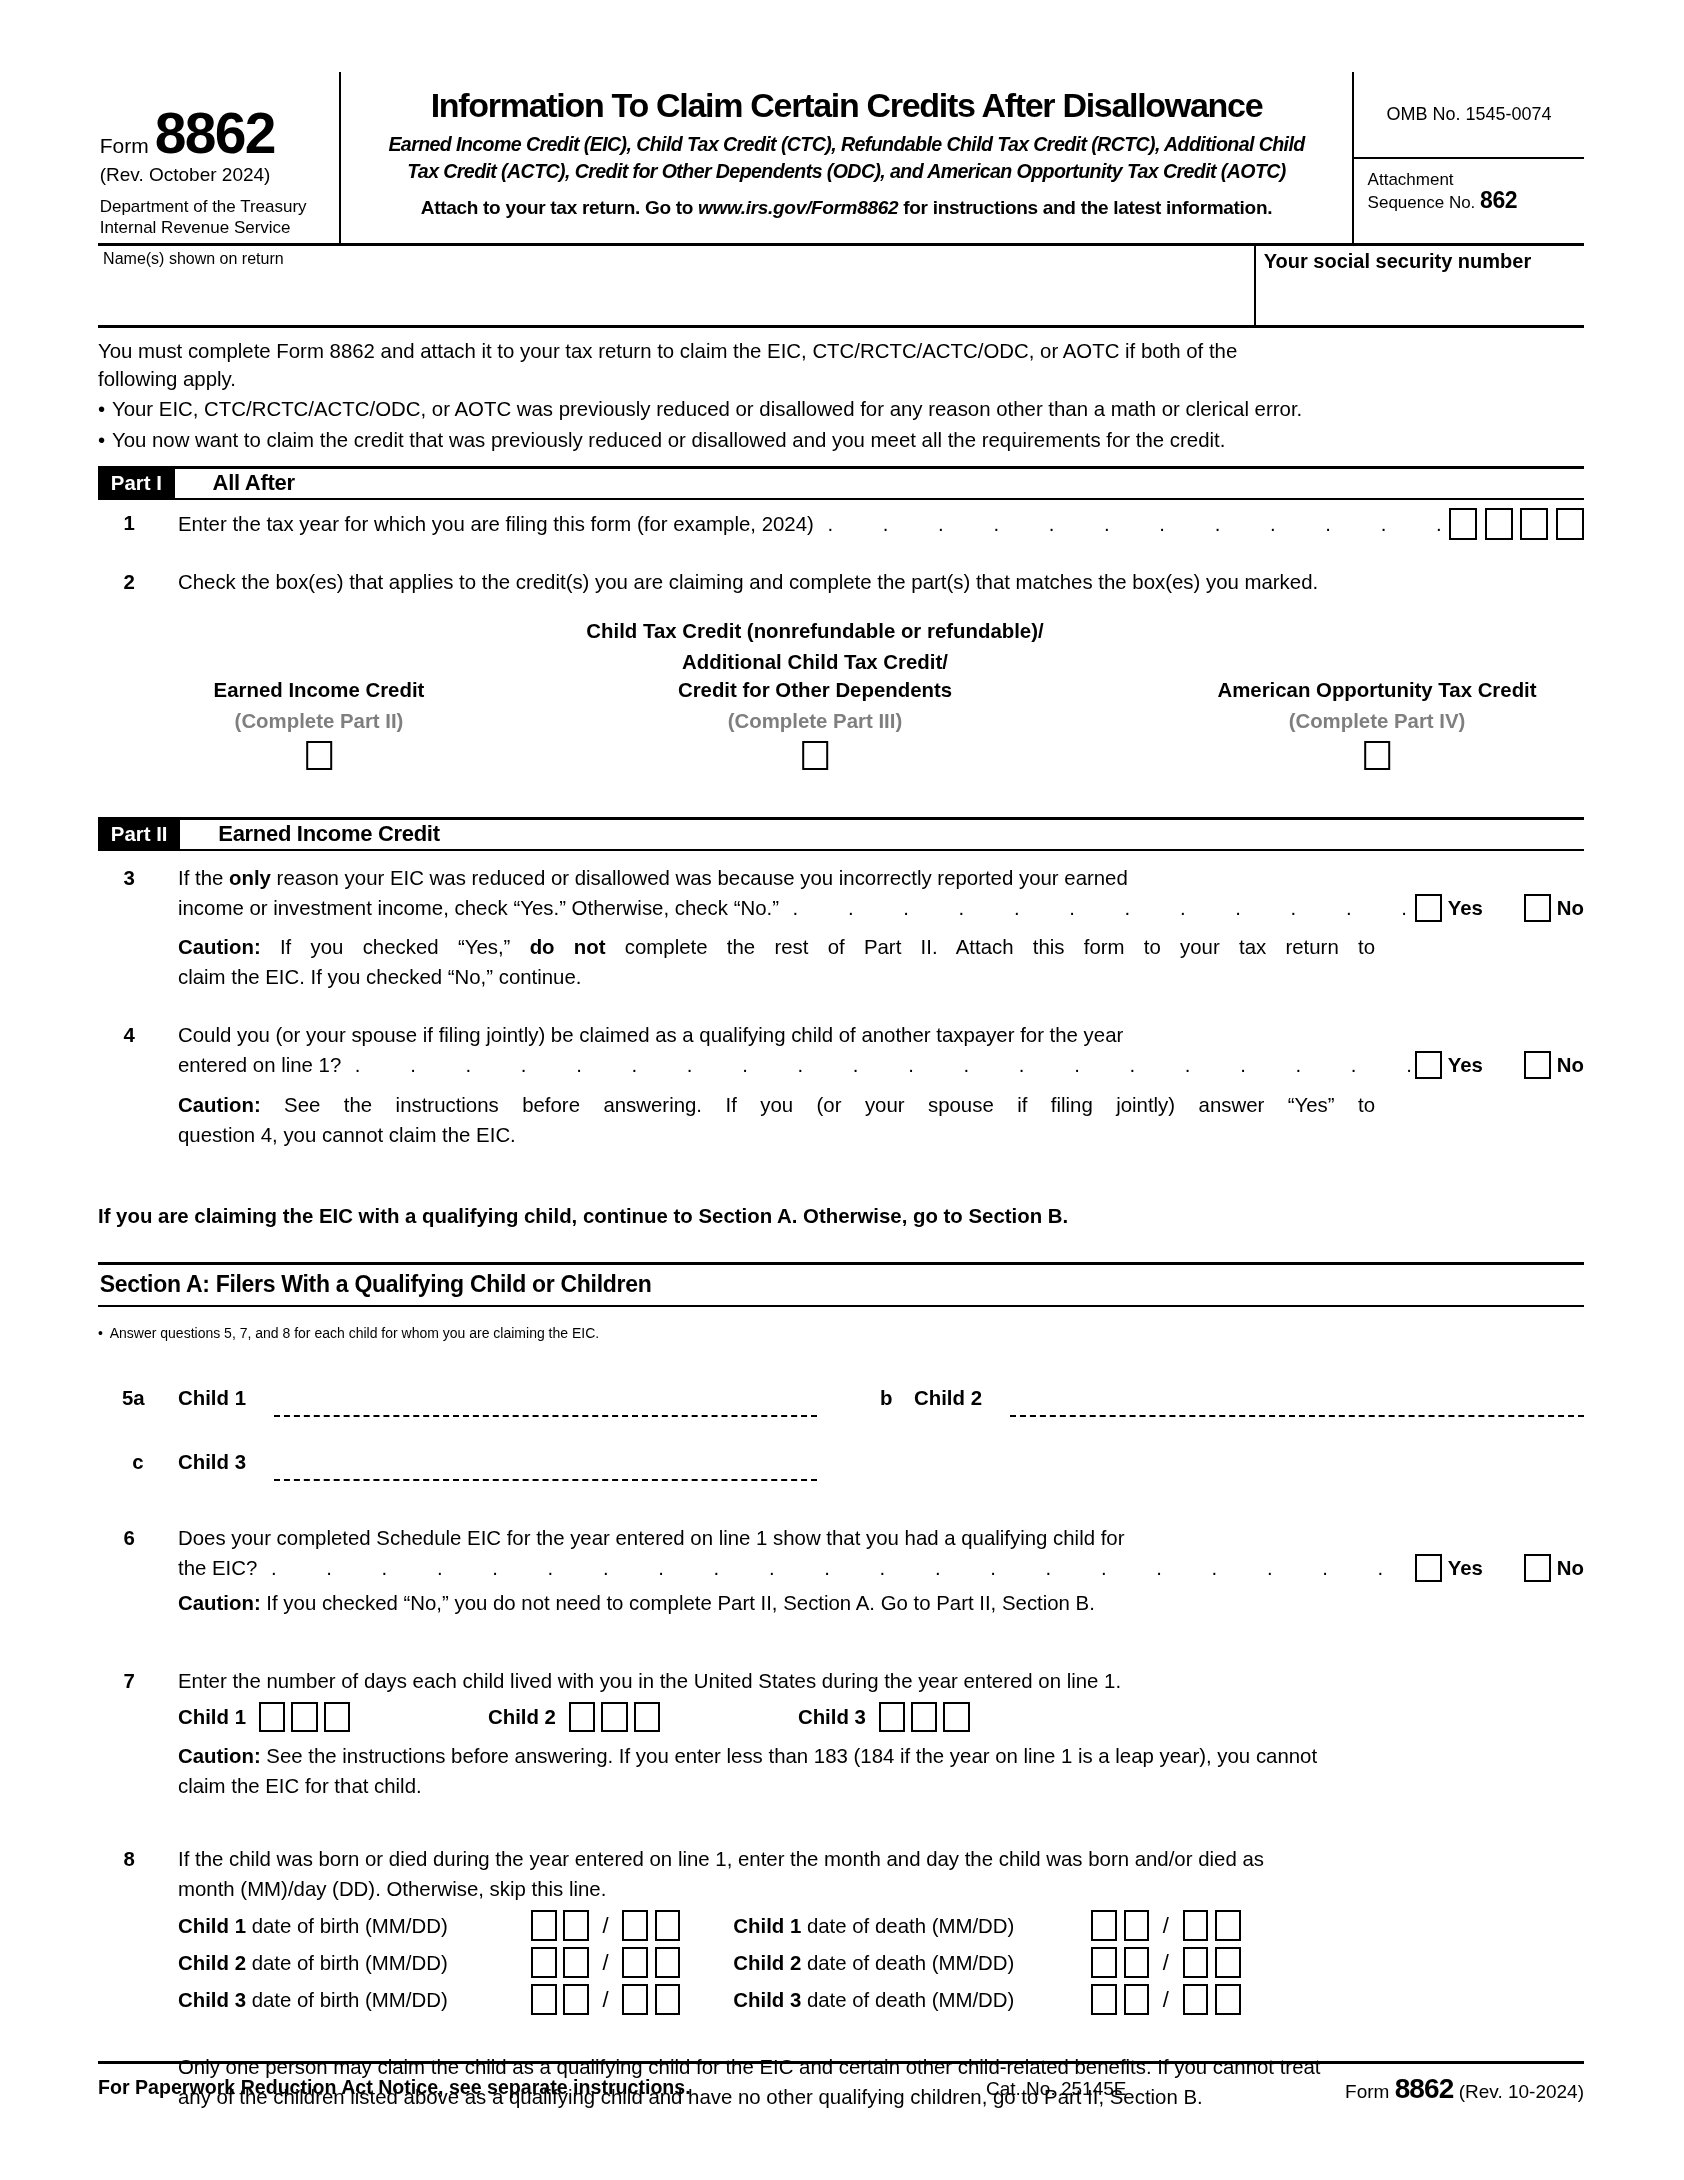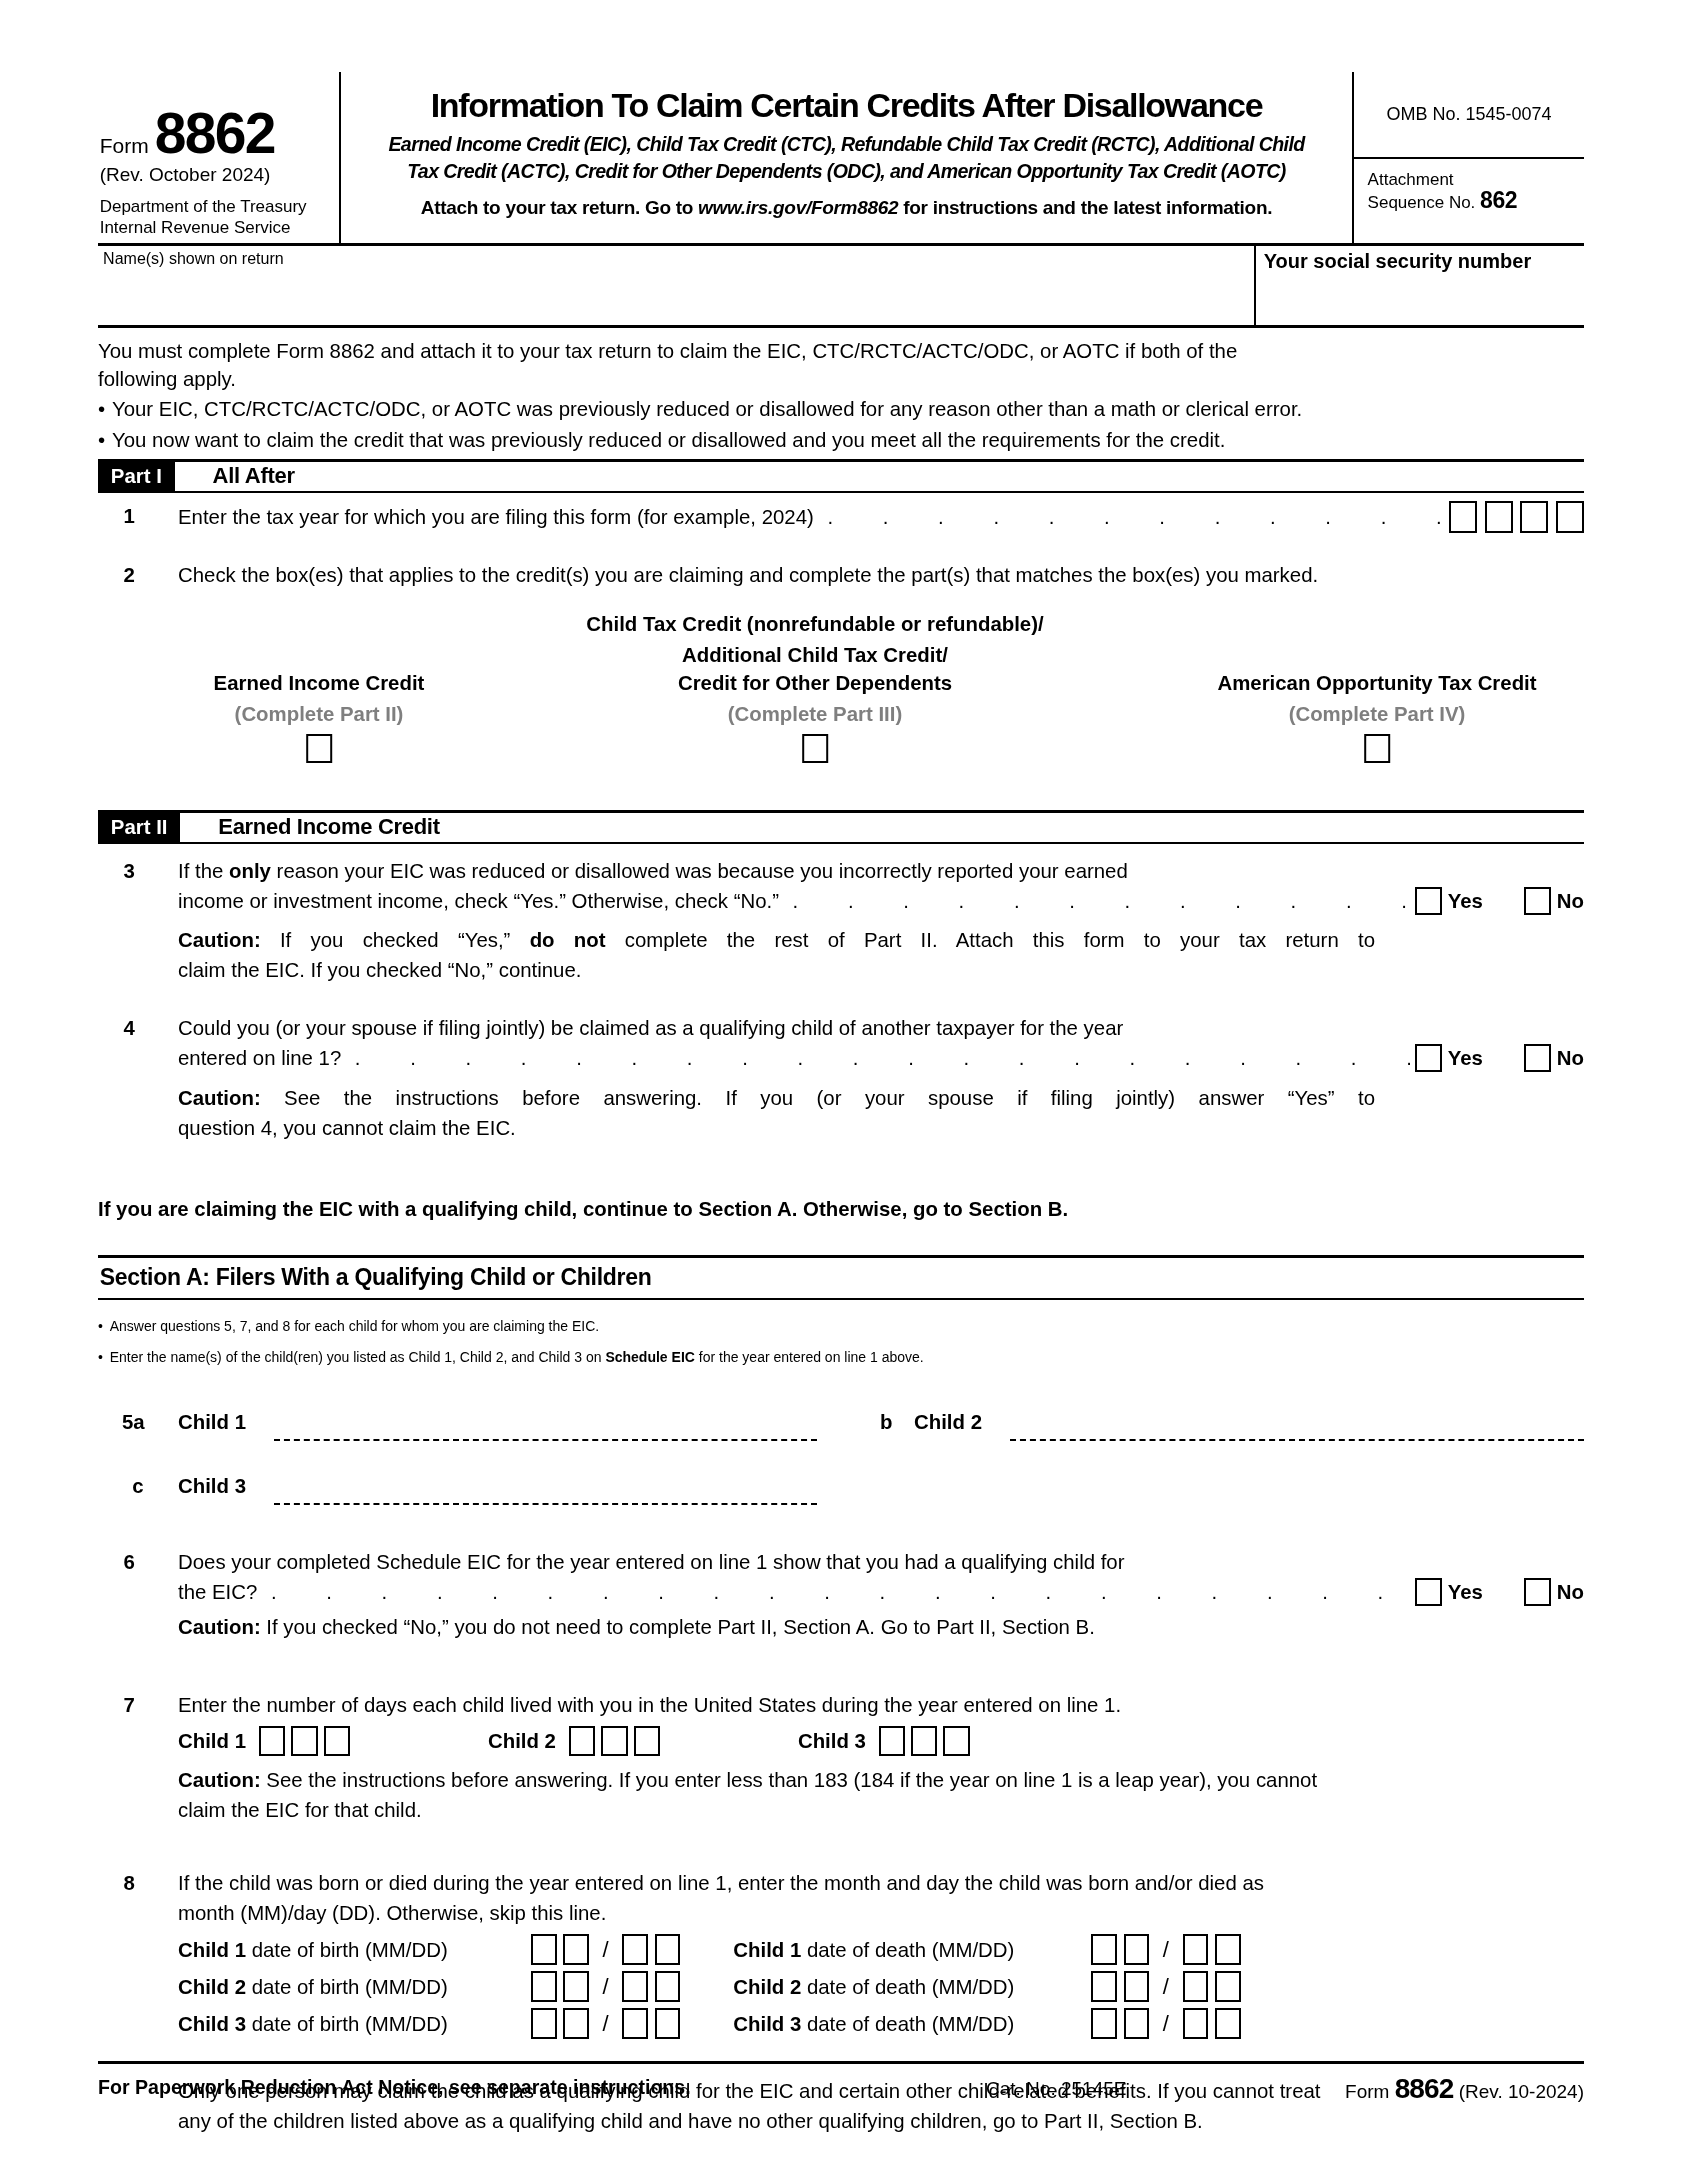--- a/index.html
+++ b/index.html
@@ -40,21 +40,21 @@
   .name-cell { font-size: 16px; padding: 4.3px 5.1px; }
   .ssn-cell { border-left: 2.6px solid #000; font-weight: bold; font-size: 20px; padding: 4.3px 7.7px; }
 
   
   .intro { margin-top: 9.4px; font-size: 20.4px; }
   .intro .ln { line-height: 28px; }
   .blt { line-height: 30px; margin-top: 0.9px; }
   .blt .bch { margin-right: 6.8px; }
 
   
-  .partbar { margin-top: 4px; border-top: 3.4px solid #000; border-bottom: 2.6px solid #000; display: flex; height: 34px; }
+  .partbar { margin-top: 11px; border-top: 3.4px solid #000; border-bottom: 2.6px solid #000; display: flex; height: 34px; }
   .part-label { background: #000; color: #fff; font-weight: bold; font-size: 20.4px; padding: 0 12.8px; display: flex; align-items: center; }
   .part-title { font-weight: bold; font-size: 22px; margin-left: 38px; display: flex; align-items: center; letter-spacing: -0.3px; }
 
   
   .q { position: relative; padding-left: 80px; font-size: 20.4px; line-height: 30px; }
   .qnum { position: absolute; left: 25.6px; top: 0; font-weight: bold; }
   .dotrow { display: flex; align-items: center; }
   .qtext { white-space: nowrap; }
   .dots { flex: 1; overflow: hidden; white-space: nowrap; letter-spacing: 22px; margin: 0 5.1px 0 13.6px; font-weight: normal; }
   .caut { margin-top: 9.4px; }
@@ -244,21 +244,20 @@
       <div class="jline"><b>Caution:</b><span> See the instructions before answering. If you (or your spouse if filing jointly) answer “Yes” to</span></div>
       <div>question 4, you cannot claim the EIC.</div>
     </div>
   </div>
 
   <div class="contnote">If you are claiming the EIC with a qualifying child, continue to Section A. Otherwise, go to Section B.</div>
 
   <div class="secA">Section A: Filers With a Qualifying Child or Children</div>
   <div class="secA-bullets">
     <div class="blt"><span class="bch">•</span><span>Answer questions 5, 7, and 8 for each child for whom you are claiming the EIC.</span></div>
-    <div class="blt"><span class="bch">•</span><span>Enter the name(s) of the child(ren) you listed as Child 1, Child 2, and Child 3 on </span><b>Schedule EIC</b><span> for the year entered on line 1 above.</span></div>
   </div>
 
   <div class="childrow crow1">
     <span class="cnum">5a</span>
     <span class="clabel">Child 1</span>
     <span class="namefield nf1"></span>
     <span class="cnum cc2">b</span>
     <span class="clabel">Child 2</span>
     <span class="namefield nf2"></span>
   </div>

